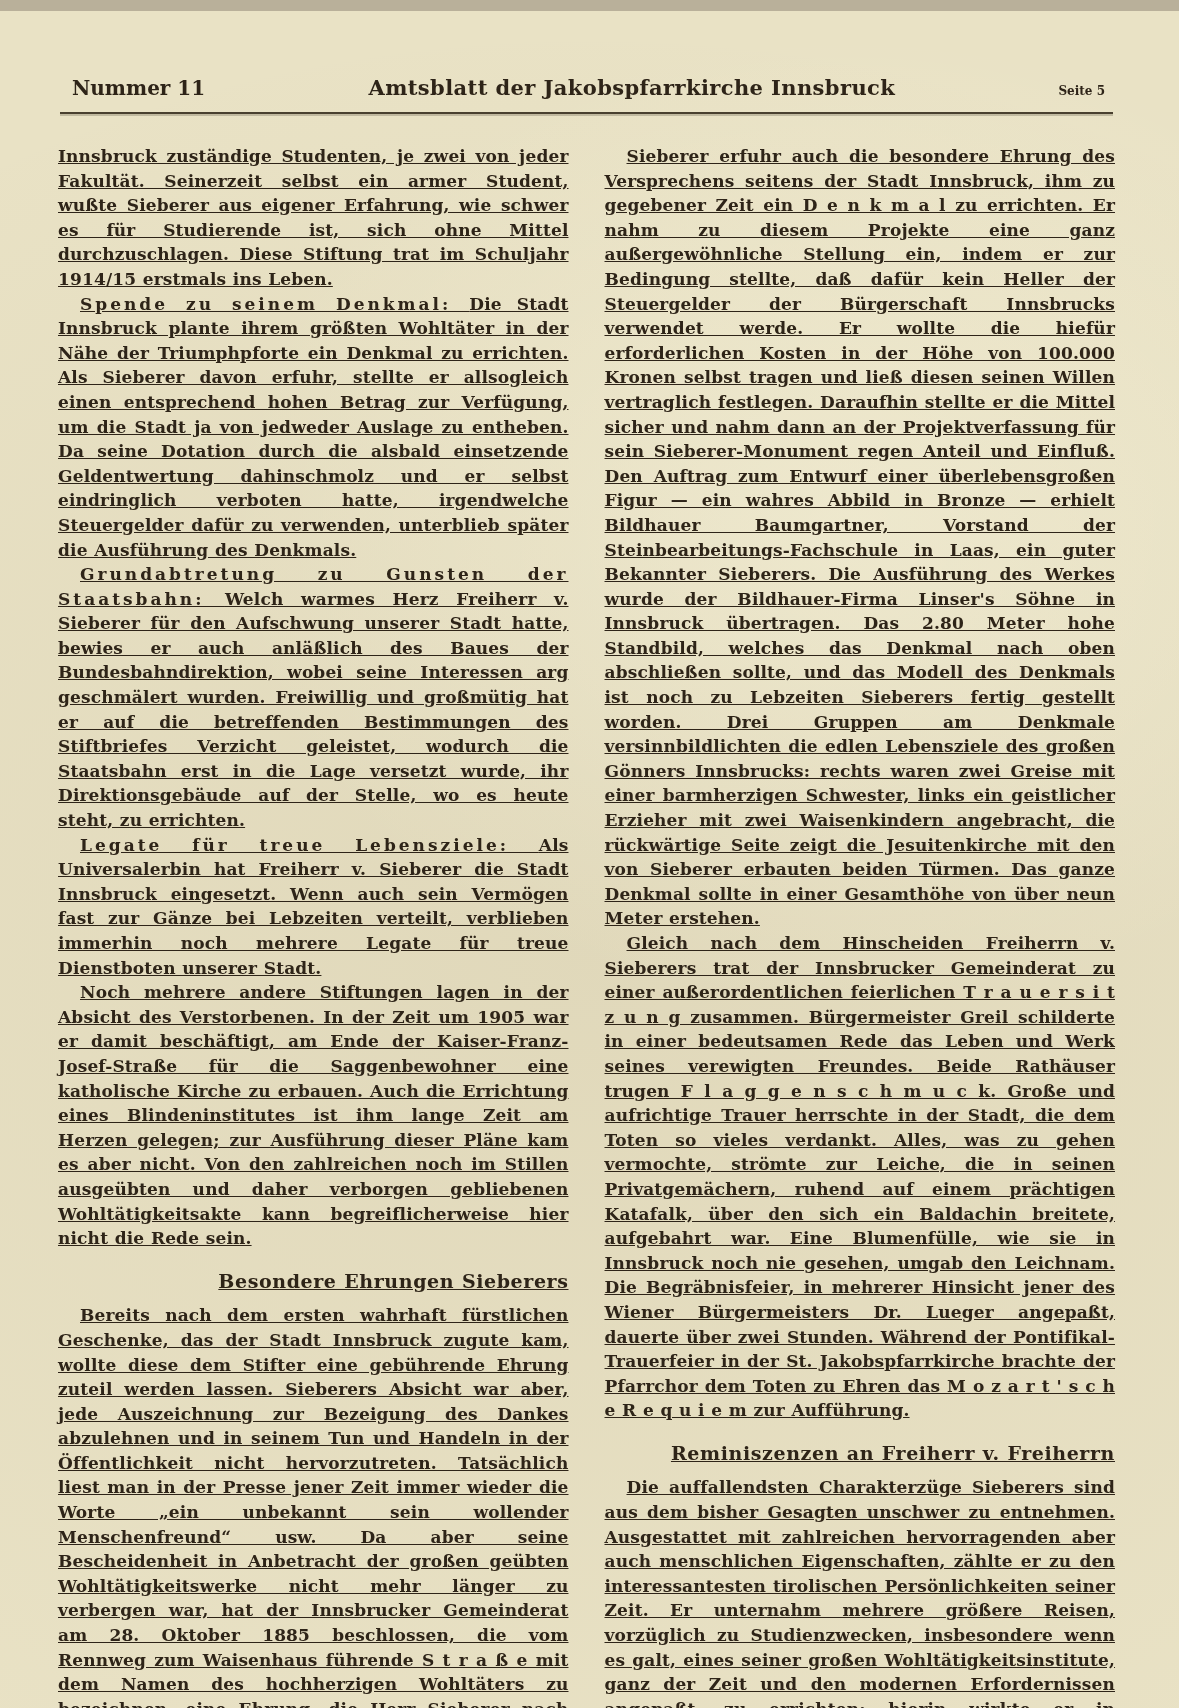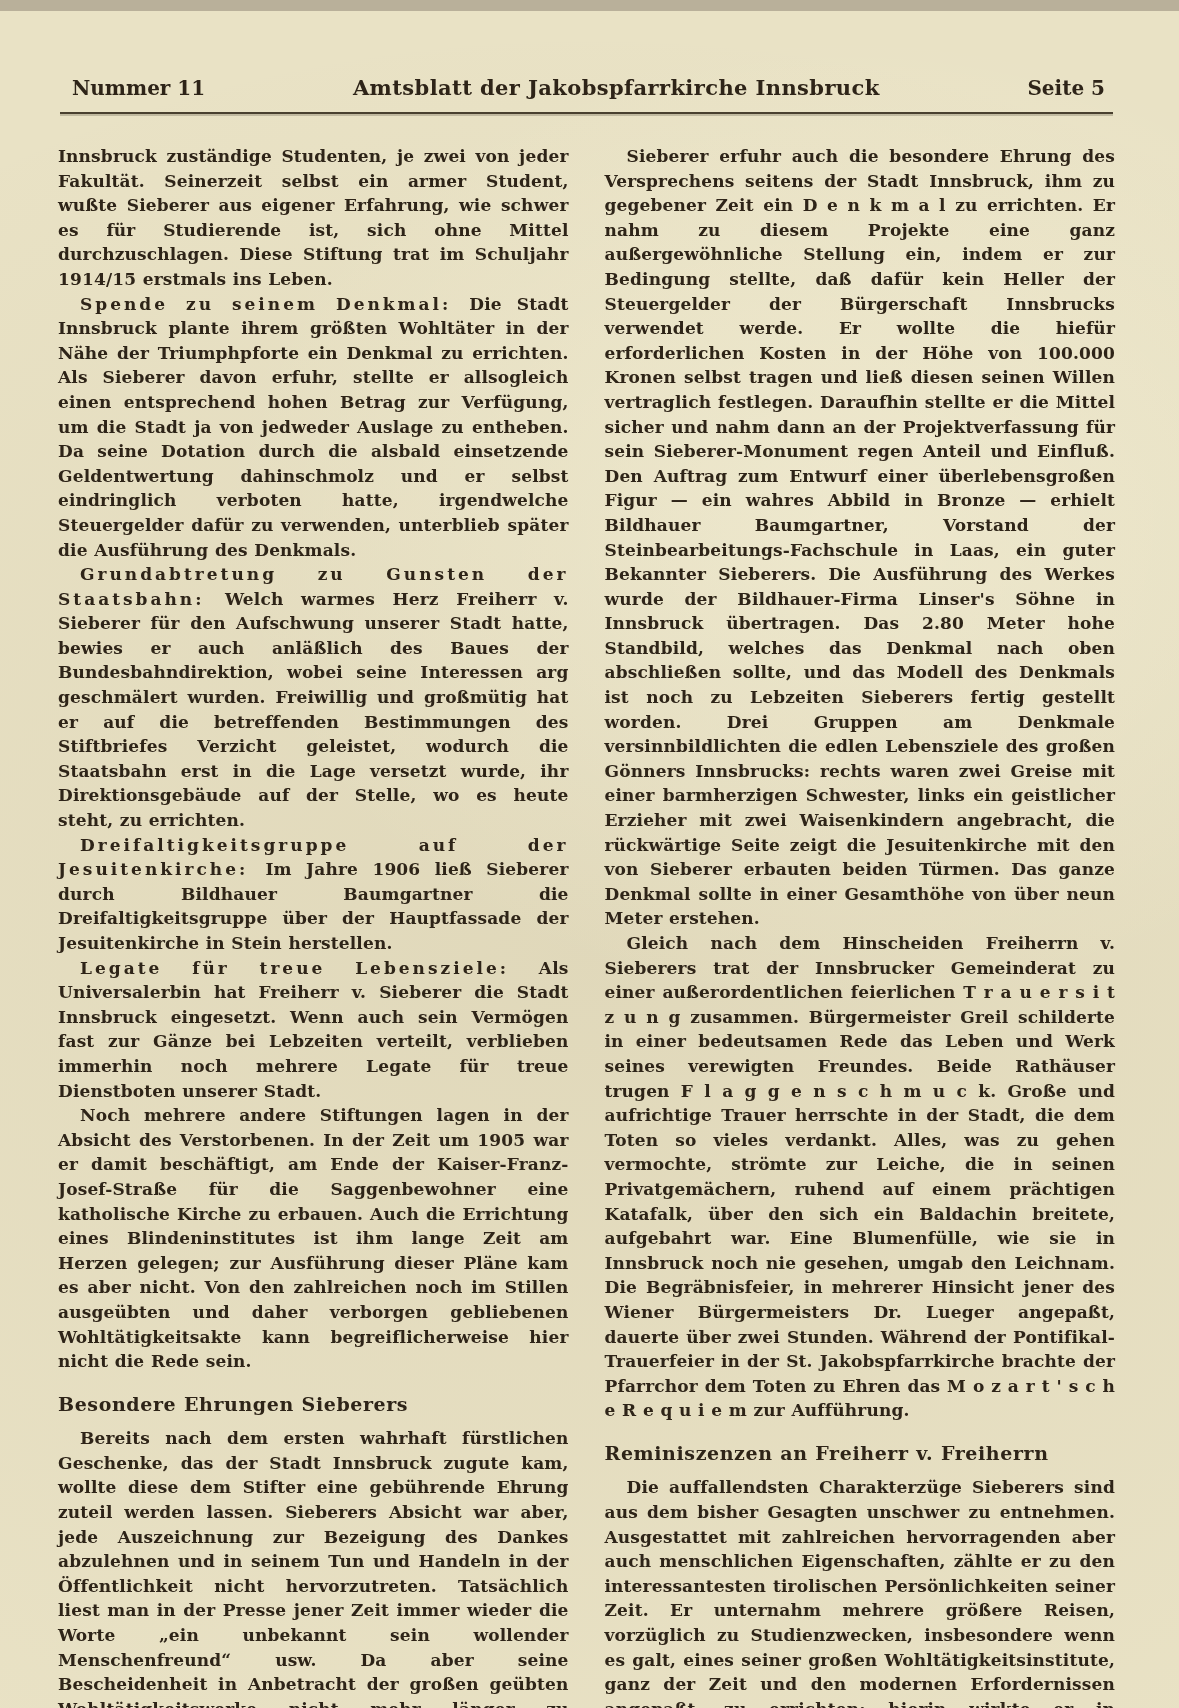--- a/index.html
+++ b/index.html
@@ -14,59 +14,59 @@
     font-family:"DejaVu Serif","Liberation Serif",serif;
     padding:64px 64px 40px 58px;
     overflow:hidden;
   }
   .masthead{
     display:flex;justify-content:space-between;align-items:baseline;
     font-weight:bold;padding:0 10px 12px 14px;
   }
   .masthead .issue{font-size:20px;}
   .masthead .title{font-size:21px;letter-spacing:.4px;}
-  .masthead .pagenum{font-size:20px;}
+  .masthead .pagenum{font-size:12px;}
   .rule{
     height:2px;background:var(--rule,#49402f);
     box-shadow:0 2px 0 rgba(73,64,47,.25);
     margin:0 2px 30px 2px;
   }
   .cols{display:flex;gap:36px;}
   .col{
     flex:1;min-width:0;
     text-align:justify;
     font-size:17px;line-height:24.6px;font-weight:bold;
     letter-spacing:.15px;word-spacing:.5px;
     hyphens:auto;-webkit-hyphens:auto;
   }
-  .para{margin:0;}
+  .para{margin:0;text-decoration:underline;}
   .para.indent{text-indent:22px;}
   .lead{letter-spacing:3px;}
   .col-heading{
-    text-align:left;text-indent:0;
+    text-align:right;text-indent:0;
     font-size:19px;font-weight:bold;letter-spacing:.6px;
     margin:18px 0 10px 0;
+    text-decoration:underline;
   }
 </style>
 </head>
 <body>
 
 <div class="page">
   <div class="masthead">
     <span class="issue">Nummer 11</span>
     <span class="title">Amtsblatt der Jakobspfarrkirche Innsbruck</span>
     <span class="pagenum">Seite 5</span>
   </div>
   <div class="rule"></div>
   <div class="cols">
     <div class="col">
         <p class="para">Innsbruck zuständige Studenten, je zwei von jeder Fakultät. Seinerzeit selbst ein armer Student, wußte Sieberer aus eigener Erfahrung, wie schwer es für Studierende ist, sich ohne Mittel durchzuschlagen. Diese Stiftung trat im Schuljahr 1914/15 erstmals ins Leben.</p>
         <p class="para indent"><span class="lead">Spende zu seinem Denkmal: </span>Die Stadt Innsbruck plante ihrem größten Wohltäter in der Nähe der Triumphpforte ein Denkmal zu errichten. Als Sieberer davon erfuhr, stellte er allsogleich einen entsprechend hohen Betrag zur Verfügung, um die Stadt ja von jedweder Auslage zu entheben. Da seine Dotation durch die alsbald einsetzende Geldentwertung dahinschmolz und er selbst eindringlich verboten hatte, irgendwelche Steuergelder dafür zu verwenden, unterblieb später die Ausführung des Denkmals.</p>
         <p class="para indent"><span class="lead">Grundabtretung zu Gunsten der Staatsbahn: </span>Welch warmes Herz Freiherr v. Sieberer für den Aufschwung unserer Stadt hatte, bewies er auch anläßlich des Baues der Bundesbahndirektion, wobei seine Interessen arg geschmälert wurden. Freiwillig und großmütig hat er auf die betreffenden Bestimmungen des Stiftbriefes Verzicht geleistet, wodurch die Staatsbahn erst in die Lage versetzt wurde, ihr Direktionsgebäude auf der Stelle, wo es heute steht, zu errichten.</p>
-        <p class="para indent"><span class="lead">Dreifaltigkeitsgruppe auf der Jesuitenkirche: </span>Im Jahre 1906 ließ Sieberer durch Bildhauer Baumgartner die Dreifaltigkeitsgruppe über der Hauptfassade der Jesuitenkirche in Stein herstellen.</p>
         <p class="para indent"><span class="lead">Legate für treue Lebensziele: </span>Als Universalerbin hat Freiherr v. Sieberer die Stadt Innsbruck eingesetzt. Wenn auch sein Vermögen fast zur Gänze bei Lebzeiten verteilt, verblieben immerhin noch mehrere Legate für treue Dienstboten unserer Stadt.</p>
         <p class="para indent">Noch mehrere andere Stiftungen lagen in der Absicht des Verstorbenen. In der Zeit um 1905 war er damit beschäftigt, am Ende der Kaiser-Franz-Josef-Straße für die Saggenbewohner eine katholische Kirche zu erbauen. Auch die Errichtung eines Blindeninstitutes ist ihm lange Zeit am Herzen gelegen; zur Ausführung dieser Pläne kam es aber nicht. Von den zahlreichen noch im Stillen ausgeübten und daher verborgen gebliebenen Wohltätigkeitsakte kann begreiflicherweise hier nicht die Rede sein.</p>
         <h3 class="col-heading">Besondere Ehrungen Sieberers</h3>
         <p class="para indent">Bereits nach dem ersten wahrhaft fürstlichen Geschenke, das der Stadt Innsbruck zugute kam, wollte diese dem Stifter eine gebührende Ehrung zuteil werden lassen. Sieberers Absicht war aber, jede Auszeichnung zur Bezeigung des Dankes abzulehnen und in seinem Tun und Handeln in der Öffentlichkeit nicht hervorzutreten. Tatsächlich liest man in der Presse jener Zeit immer wieder die Worte „ein unbekannt sein wollender Menschenfreund“ usw. Da aber seine Bescheidenheit in Anbetracht der großen geübten Wohltätigkeitswerke nicht mehr länger zu verbergen war, hat der Innsbrucker Gemeinderat am 28. Oktober 1885 beschlossen, die vom Rennweg zum Waisenhaus führende S t r a ß e mit dem Namen des hochherzigen Wohltäters zu bezeichnen, eine Ehrung, die Herr Sieberer nach anfänglichem hartnäckigen Weigern schließlich aus der einen Überlegung heraus annahm, weil ihn die Hoffnung beseelte, daß „vielleicht mancher beim Betreten dieser Straße den Impuls empfangen könnte, in gleicher Weise dem Vaterlande und seiner schönen Hauptstadt nützlich zu werden“. Und siehe, sein Beispiel zog an und fand tatsächlich Nachahmer. So soll in einem späteren Aufsatz von Leonhard Lang, der gleichfalls ein großer Wohltäter Innsbrucks wurde, berichtet werden.</p>
       </div>
     <div class="col">
         <p class="para indent">Sieberer erfuhr auch die besondere Ehrung des Versprechens seitens der Stadt Innsbruck, ihm zu gegebener Zeit ein D e n k m a l zu errichten. Er nahm zu diesem Projekte eine ganz außergewöhnliche Stellung ein, indem er zur Bedingung stellte, daß dafür kein Heller der Steuergelder der Bürgerschaft Innsbrucks verwendet werde. Er wollte die hiefür erforderlichen Kosten in der Höhe von 100.000 Kronen selbst tragen und ließ diesen seinen Willen vertraglich festlegen. Daraufhin stellte er die Mittel sicher und nahm dann an der Projektverfassung für sein Sieberer-Monument regen Anteil und Einfluß. Den Auftrag zum Entwurf einer überlebensgroßen Figur — ein wahres Abbild in Bronze — erhielt Bildhauer Baumgartner, Vorstand der Steinbearbeitungs-Fachschule in Laas, ein guter Bekannter Sieberers. Die Ausführung des Werkes wurde der Bildhauer-Firma Linser's Söhne in Innsbruck übertragen. Das 2.80 Meter hohe Standbild, welches das Denkmal nach oben abschließen sollte, und das Modell des Denkmals ist noch zu Lebzeiten Sieberers fertig gestellt worden. Drei Gruppen am Denkmale versinnbildlichten die edlen Lebensziele des großen Gönners Innsbrucks: rechts waren zwei Greise mit einer barmherzigen Schwester, links ein geistlicher Erzieher mit zwei Waisenkindern angebracht, die rückwärtige Seite zeigt die Jesuitenkirche mit den von Sieberer erbauten beiden Türmen. Das ganze Denkmal sollte in einer Gesamthöhe von über neun Meter erstehen.</p>
         <p class="para indent">Gleich nach dem Hinscheiden Freiherrn v. Sieberers trat der Innsbrucker Gemeinderat zu einer außerordentlichen feierlichen T r a u e r s i t z u n g zusammen. Bürgermeister Greil schilderte in einer bedeutsamen Rede das Leben und Werk seines verewigten Freundes. Beide Rathäuser trugen F l a g g e n s c h m u c k. Große und aufrichtige Trauer herrschte in der Stadt, die dem Toten so vieles verdankt. Alles, was zu gehen vermochte, strömte zur Leiche, die in seinen Privatgemächern, ruhend auf einem prächtigen Katafalk, über den sich ein Baldachin breitete, aufgebahrt war. Eine Blumenfülle, wie sie in Innsbruck noch nie gesehen, umgab den Leichnam. Die Begräbnisfeier, in mehrerer Hinsicht jener des Wiener Bürgermeisters Dr. Lueger angepaßt, dauerte über zwei Stunden. Während der Pontifikal-Trauerfeier in der St. Jakobspfarrkirche brachte der Pfarrchor dem Toten zu Ehren das M o z a r t ' s c h e   R e q u i e m zur Aufführung.</p>
         <h3 class="col-heading">Reminiszenzen an Freiherr v. Freiherrn</h3>
         <p class="para indent">Die auffallendsten Charakterzüge Sieberers sind aus dem bisher Gesagten unschwer zu entnehmen. Ausgestattet mit zahlreichen hervorragenden aber auch menschlichen Eigenschaften, zählte er zu den interessantesten tirolischen Persönlichkeiten seiner Zeit. Er unternahm mehrere größere Reisen, vorzüglich zu Studienzwecken, insbesondere wenn es galt, eines seiner großen Wohltätigkeitsinstitute, ganz der Zeit und den modernen Erfordernissen angepaßt, zu errichten; hierin wirkte er in gewissem Sinne bahnbrechend. Halbheiten mochte er um nichts in der Welt leiden. Auf Kunst und Geschmack hielt er große Stücke. Streng hielt er sich an den Grundsatz: „Wer zahlt, schafft an.“ Einen ausdrücklichen Hinweis verdient noch Sieberers persönliche Bescheidenheit. Es erforderte eine lange Zeit und viel Überredung durch den Bürgermeister und Sparkassendirektor, die seine Pläne und Absichten an erster Stelle erfahren durften, bis sich Sieberer zur Annahme von Ehrungen entschloß. Auch seine Anspruchslosigkeit mit der er, besonders im reiferen Alter, durchs Leben ging, ist bewundernswert. Obwohl für ihn alles, was sein Herz begehrte, offen stand, pflegte er Einfachheit in allem und lebte, wie es hieß, in Verhältnissen eines einfachen Mannes. Weltanschaulich gehörte Sieberer den praktizierenden Katholiken an. Er machte aus seiner Einstellung kein Hehl und sicherte in seinem letzten Willen</p>

